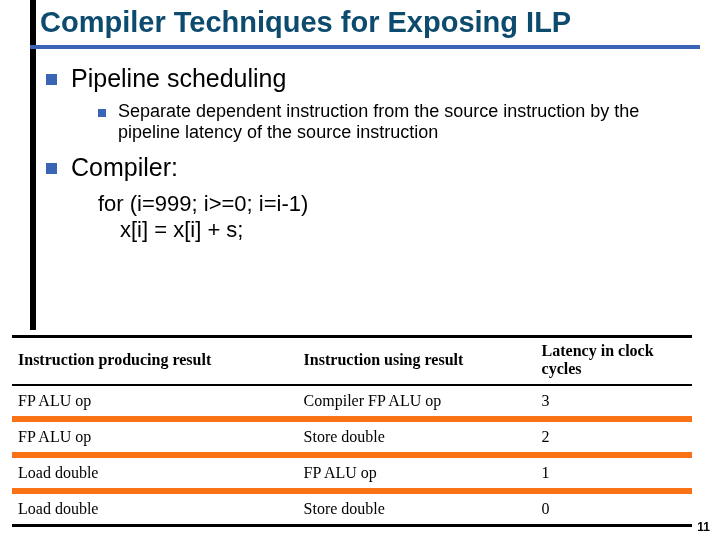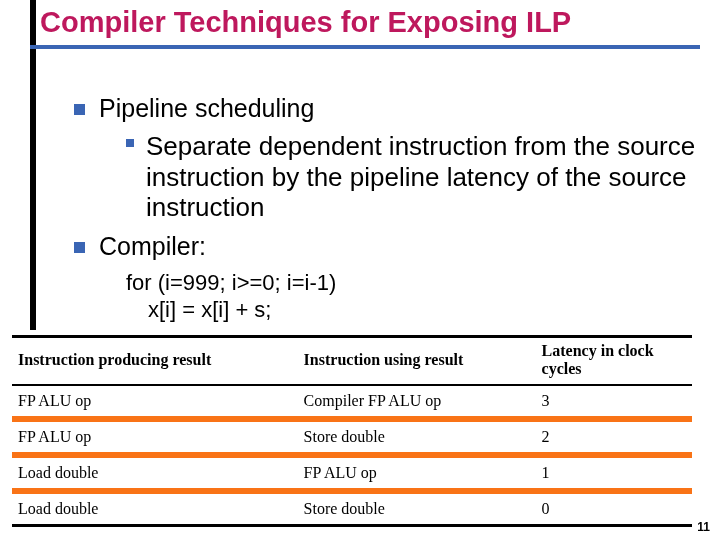--- a/index.html
+++ b/index.html
@@ -33,48 +33,47 @@
     width: 40px;
     height: 210px;
     background: #fff;
   }
   .title {
     position: absolute;
     left: 40px;
     top: 6px;
     font-size: 29px;
     font-weight: bold;
-    color: #be185d;
+    color: #0c4a6e;
   }
   .title-underline {
     position: absolute;
     left: 30px;
     top: 45px;
     width: 670px;
     height: 4px;
     background: #3a65b4;
   }
   .body {
     position: absolute;
-    left: 52px;
+    left: 24px;
     top: 58px;
     width: 660px;
-    margin-top: 30px;
   }
   .b1 {
     display: flex;
     align-items: flex-start;
     margin: 6px 0 8px 22px;
     font-size: 25px;
   }
   .b2 {
     display: flex;
     align-items: flex-start;
     margin: 4px 0 10px 74px;
-    font-size: 26px;
+    font-size: 18px;
   }
   .sq {
     flex: 0 0 auto;
     display: inline-block;
     background: #3a65b4;
     margin-top: 10px;
     margin-right: 14px;
   }
   .sq1 { width: 11px; height: 11px; }
   .sq2 { width: 8px; height: 8px; margin-top: 8px; margin-right: 12px; }

